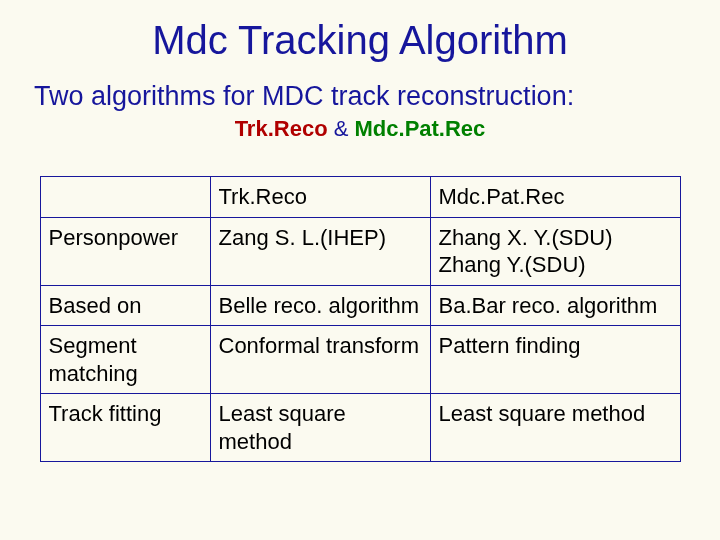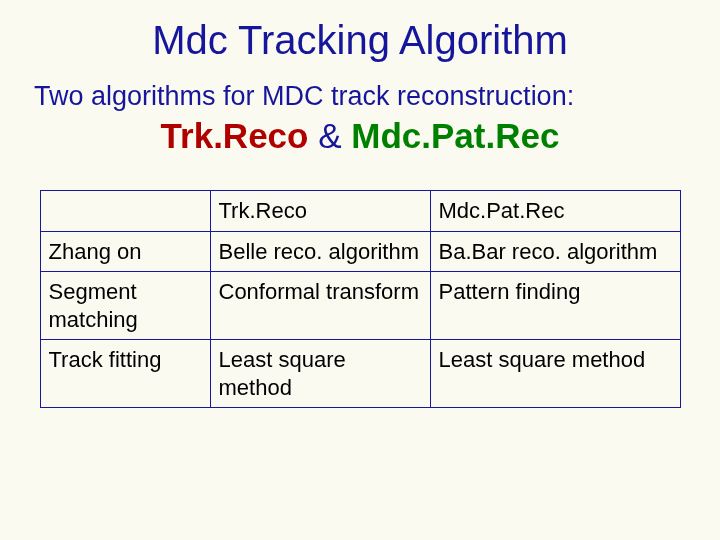--- a/index.html
+++ b/index.html
@@ -24,21 +24,21 @@
     margin: 0 0 18px 0;
     font-weight: normal;
   }
   .intro {
     font-size: 27px;
     color: #16169c;
     margin: 16px 0 4px 0;
     padding-left: 4px;
   }
   .algos {
-    font-size: 35px;
+    font-size: 22px;
     text-align: center;
     margin: 0 0 34px 0;
   }
   .algos .trk { color: #b00000; font-weight: bold; }
   .algos .amp { color: #16169c; }
   .algos .mdc { color: #008000; font-weight: bold; }
 
   table.cmp {
     border-collapse: collapse;
     width: 640px;
@@ -77,21 +77,27 @@
         <col class="c2">
         <col class="c3">
       </colgroup>
     <tbody>
         <tr>
       <td></td>
       <td>Trk.Reco</td>
       <td>Mdc.Pat.Rec</td>
     </tr>
     <tr>
-      <td>Zhang on</td>
+      <td>Personpower</td>
+      <td>Zang S. L.(IHEP)</td>
+      <td>Zhang X. Y.(SDU)
+Zhang Y.(SDU)</td>
+    </tr>
+    <tr>
+      <td>Based on</td>
       <td>Belle reco.
 algorithm</td>
       <td>Ba.Bar reco.
 algorithm</td>
     </tr>
     <tr>
       <td>Segment
 matching</td>
       <td>Conformal
 transform</td>

